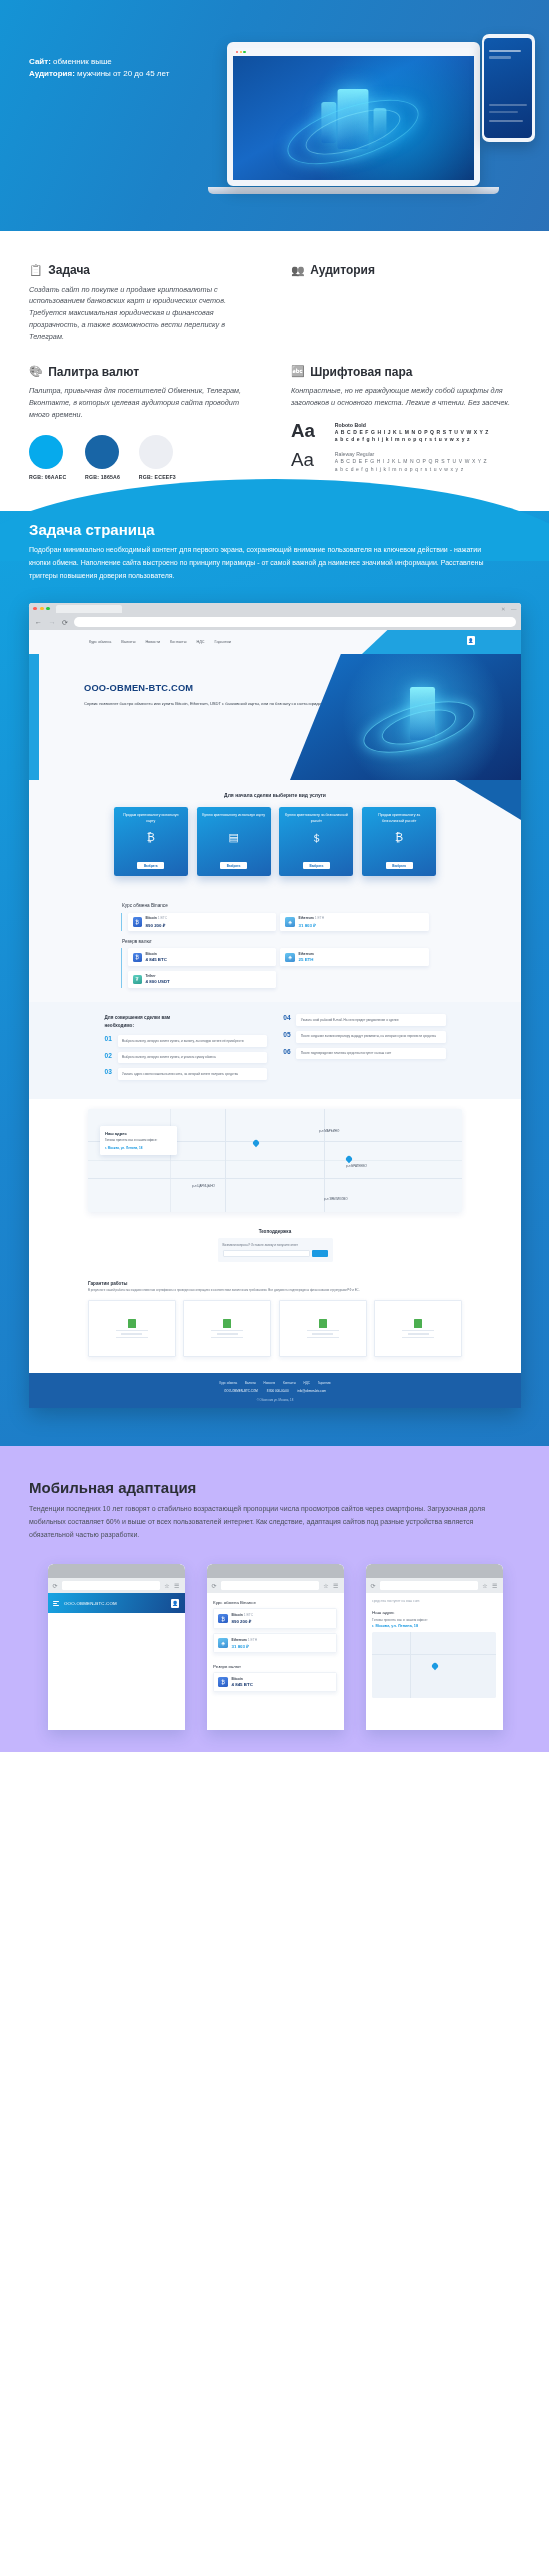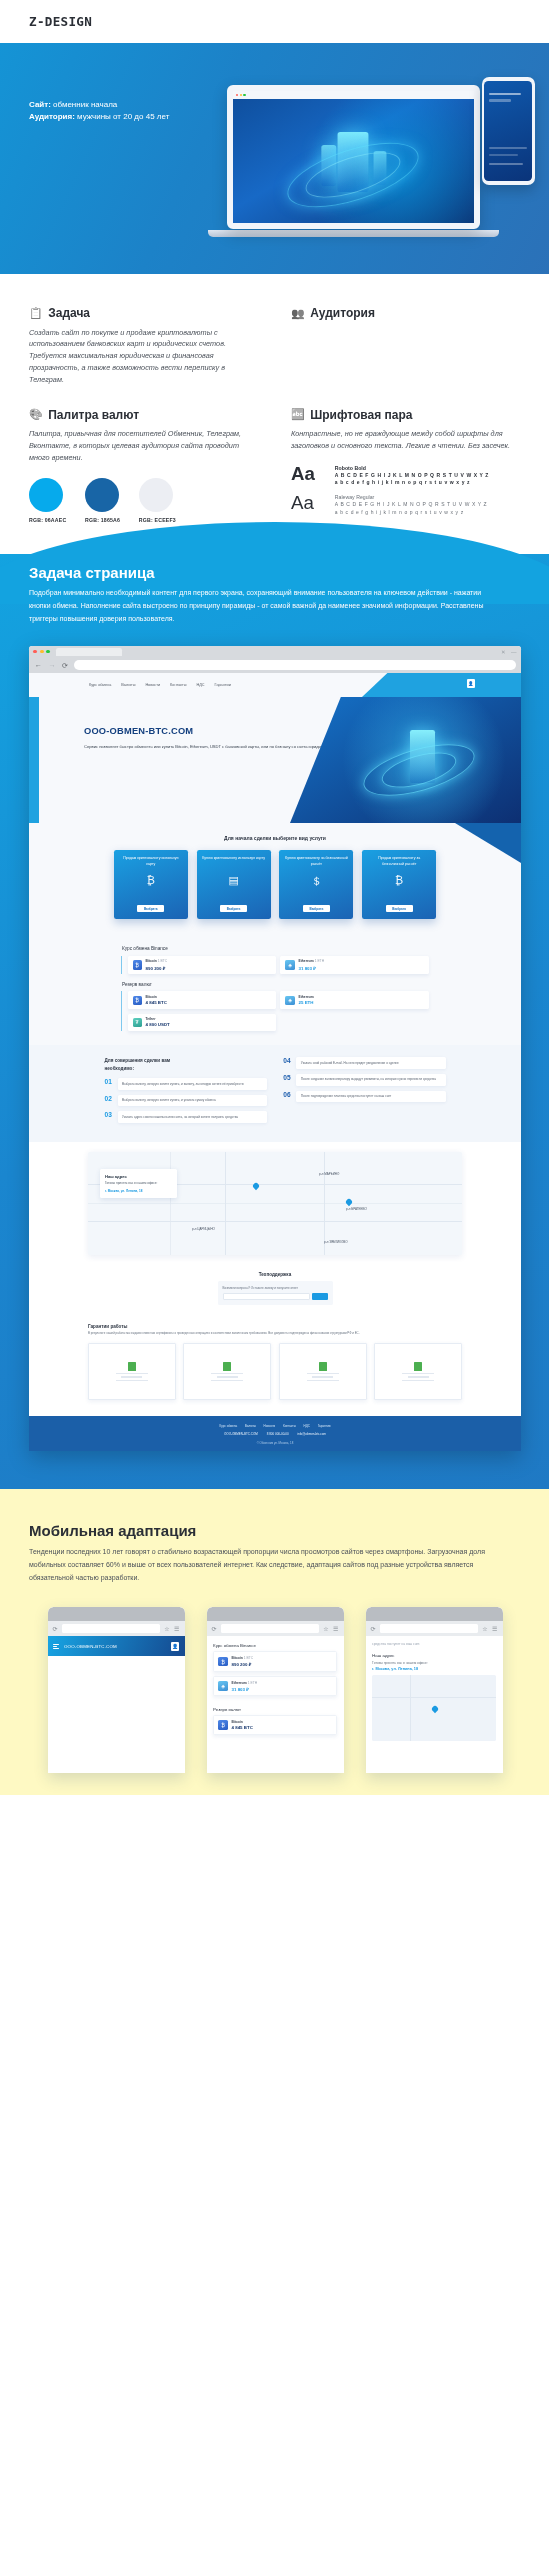--- a/index.html
+++ b/index.html
@@ -267,21 +267,21 @@
   .cert-l { width:32px; height:1.1px; background:#e2e8f0;}
   .cert-l.s { width:21px;}
 
   
   .sitefoot { background:#1b5fa8; padding:7.7px 0 6.6px 0; }
   .sf-links { display:flex; gap:7.7px; justify-content:center; font-size:3px; color:#cfe3f6; margin-bottom:4.4px;}
   .sf-mid { display:flex; gap:8.8px; justify-content:center; font-size:3px; color:#e7f1fb; margin-bottom:4.4px;}
   .sf-cp { text-align:center; font-size:2.9px; color:#a9c8e8; }
 
   
-  .mobile { background:#fef9c3; padding:33px 29px 22px 29px; }
+  .mobile { background:#c4b5fd; padding:33px 29px 22px 29px; }
   .mobile h2 { font-size:15px; font-weight:bold; color:#2b2f36; margin-bottom:6.6px; }
   .mobile p { font-size:7px; line-height:1.85; color:#4a5059; max-width:467px; }
   .phones { display:flex; gap:22px; justify-content:center; margin-top:22px; }
   .mph { width:137px; background:#fff; border-radius:5.5px 5.5px 0 0; overflow:hidden;
     box-shadow:0 5.5px 15.4px rgba(20,60,120,.16);}
   .mph-top { height:14.3px; background:#b9bdc2; border-radius:5.5px 5.5px 0 0;}
   .mph-bar { height:15.4px; background:#e9ecef; display:flex; align-items:center; gap:4.4px; padding:0 5px;}
   .mph-url { flex:1; height:9.3px; background:#fff; border-radius:1.6px;}
   .mph-ic { font-size:6px; color:#7b8288;}
   .mph-body { height:137px; background:#fff; position:relative; overflow:hidden;}
@@ -295,30 +295,27 @@
   .mph-card { margin:0 6.6px 3.8px 6.6px; background:#fff; border:0.5px solid #eef2f7; border-radius:1.6px;
     padding:3.8px 4.4px; display:flex; gap:3.8px; align-items:center; box-shadow:0 1.1px 3.8px rgba(30,70,140,.07);}
   .mph-note { font-size:3.3px; color:#9aa4b2; padding:5.5px 6.6px 0 6.6px;}
   .mph-map { height:66px; margin:4.4px 6.6px; background:#eef3f9; border-radius:1.6px; position:relative; overflow:hidden;}
 </style>
 </head>
 <body>
 
 <div class="page">
 
-  <div class="logo-bar">
-    <div class="logo">Z-DESIGN</div>
-  </div>
 
   <div class="hero">
     <div class="hero-shape"></div>
     <div class="hero-inner">
       <div class="hero-meta">
         <div><b>Сайт:</b>
-          <span>обменник начала</span></div>
+          <span>обменник выше</span></div>
         <div><b>Аудитория:</b>
           <span>мужчины от 20 до 45 лет</span></div>
       </div>
     </div>
     <div class="devices">
       <div class="laptop">
         <div class="laptop-screen">
           <div class="lp-bar">
             <span class="lp-dot" style="background:#ff5f57"></span>
             <span class="lp-dot" style="background:#febc2e"></span>

